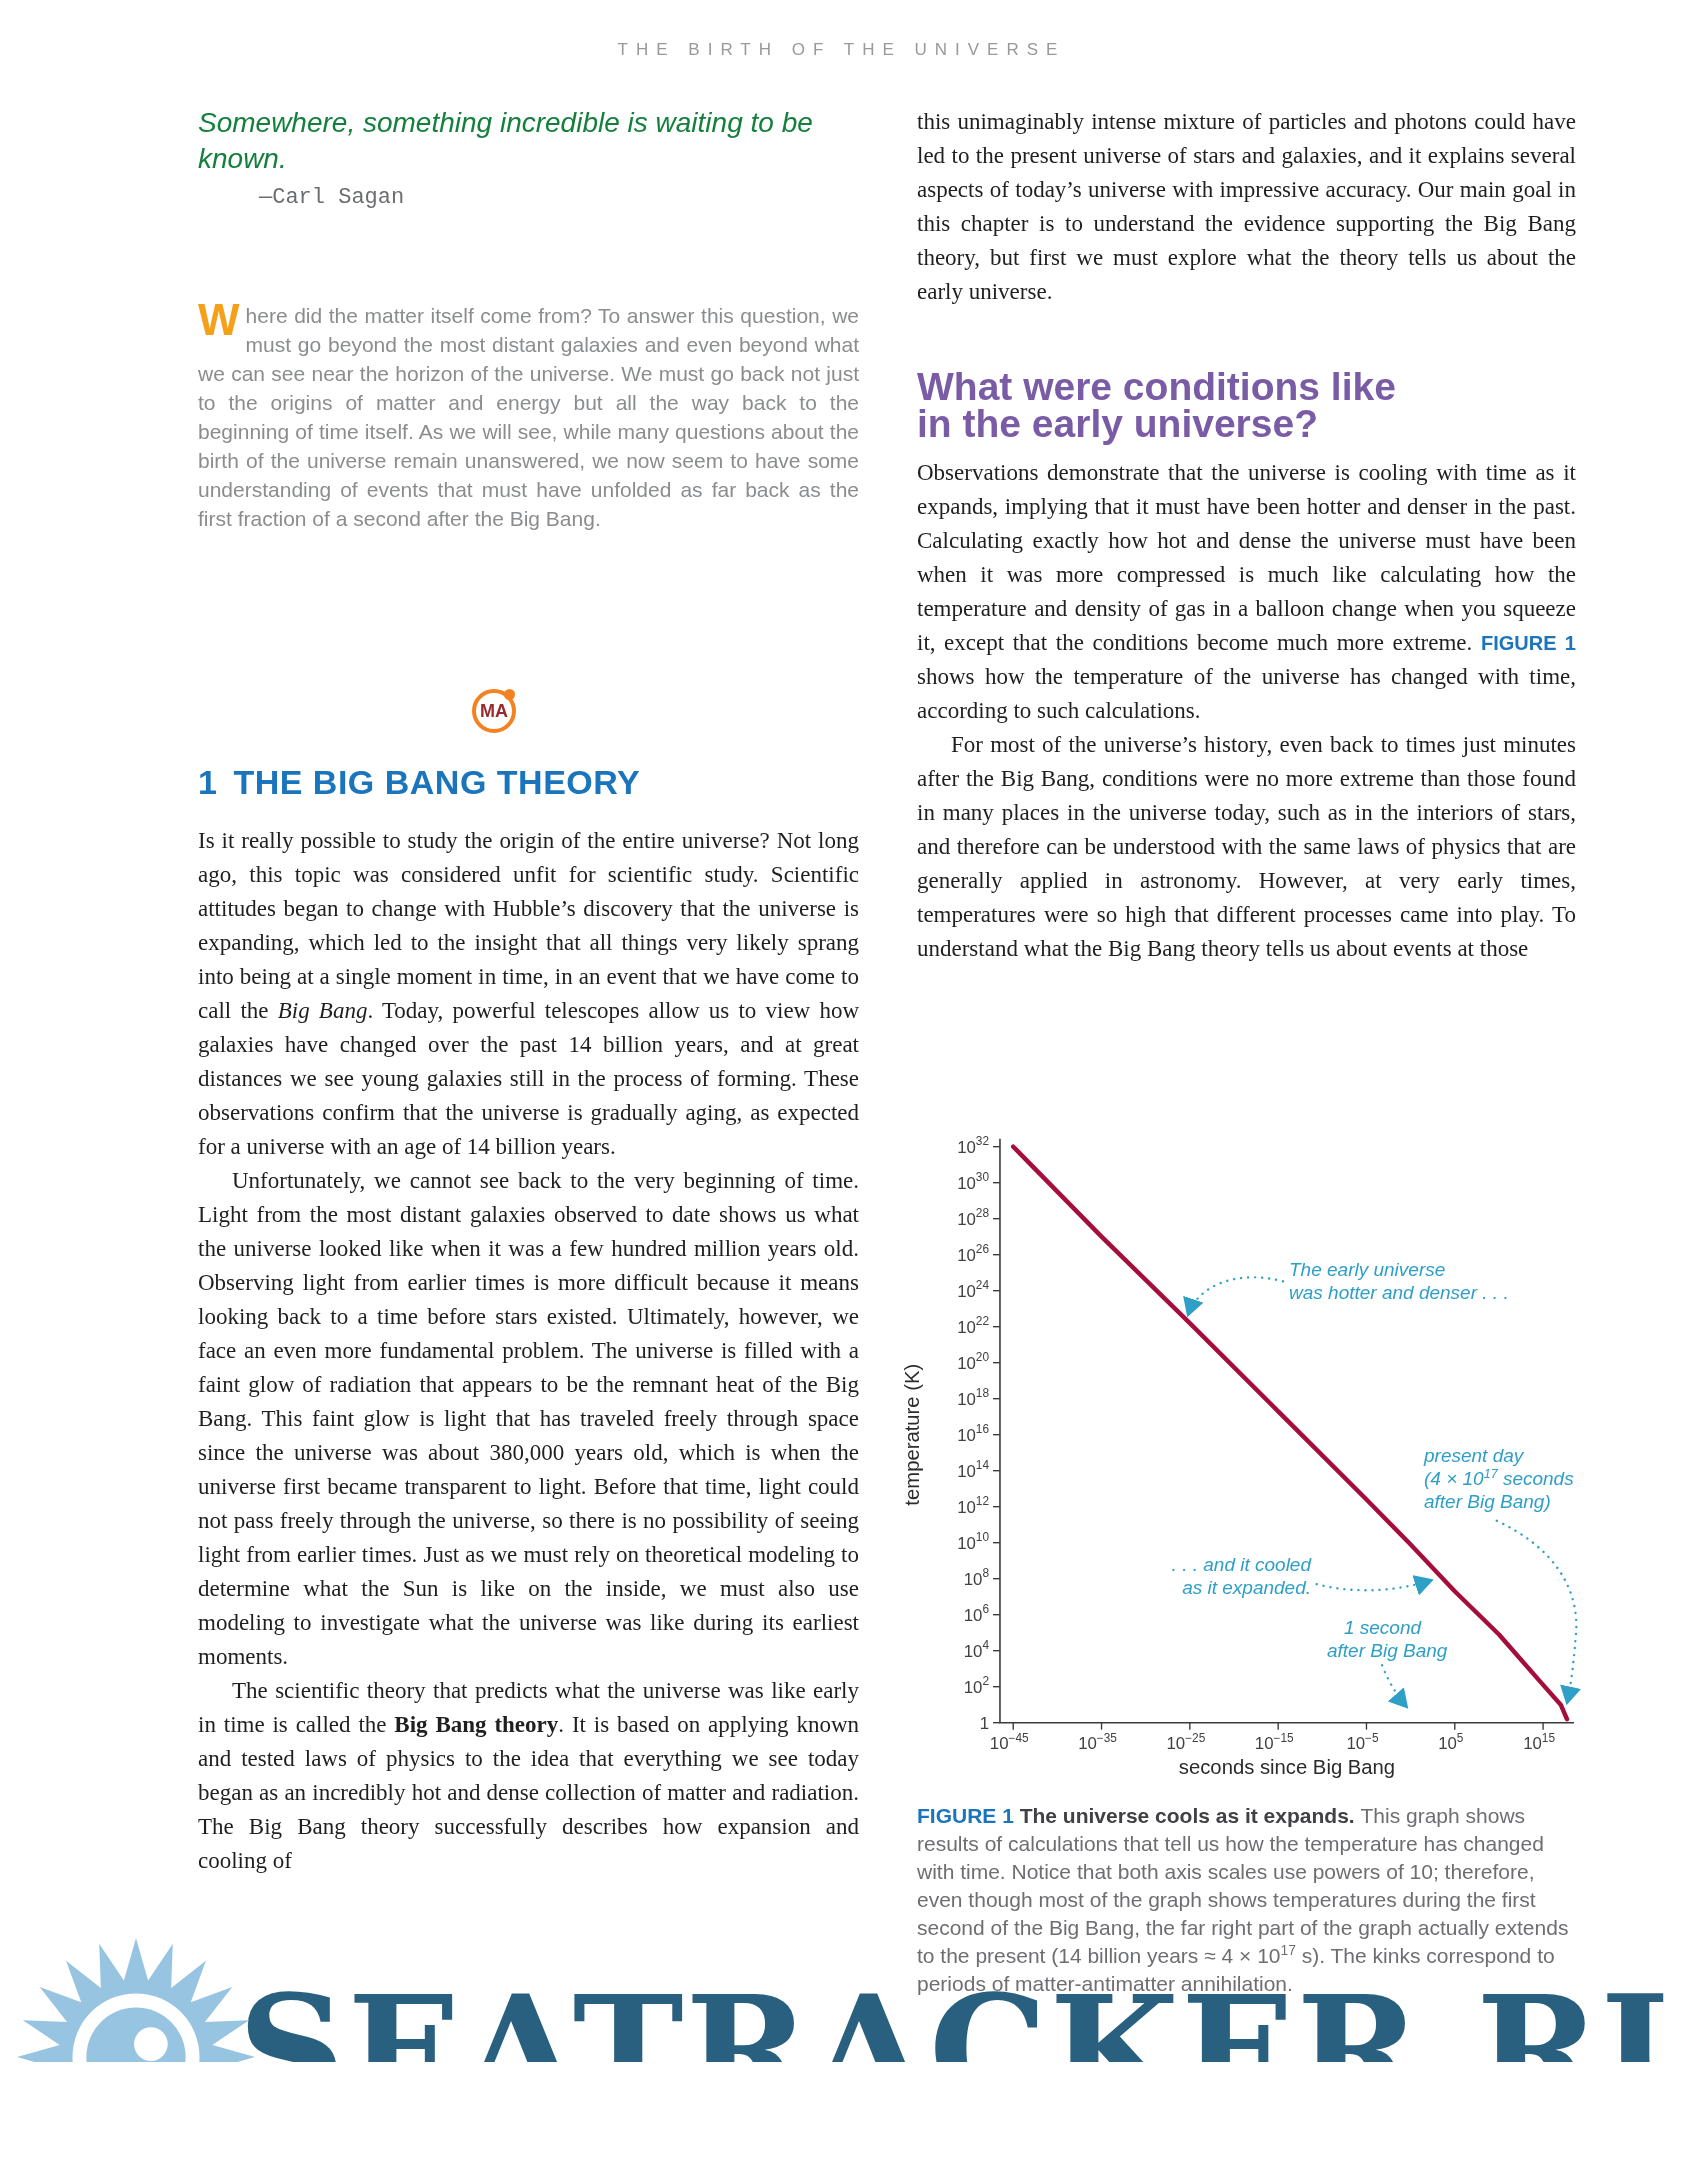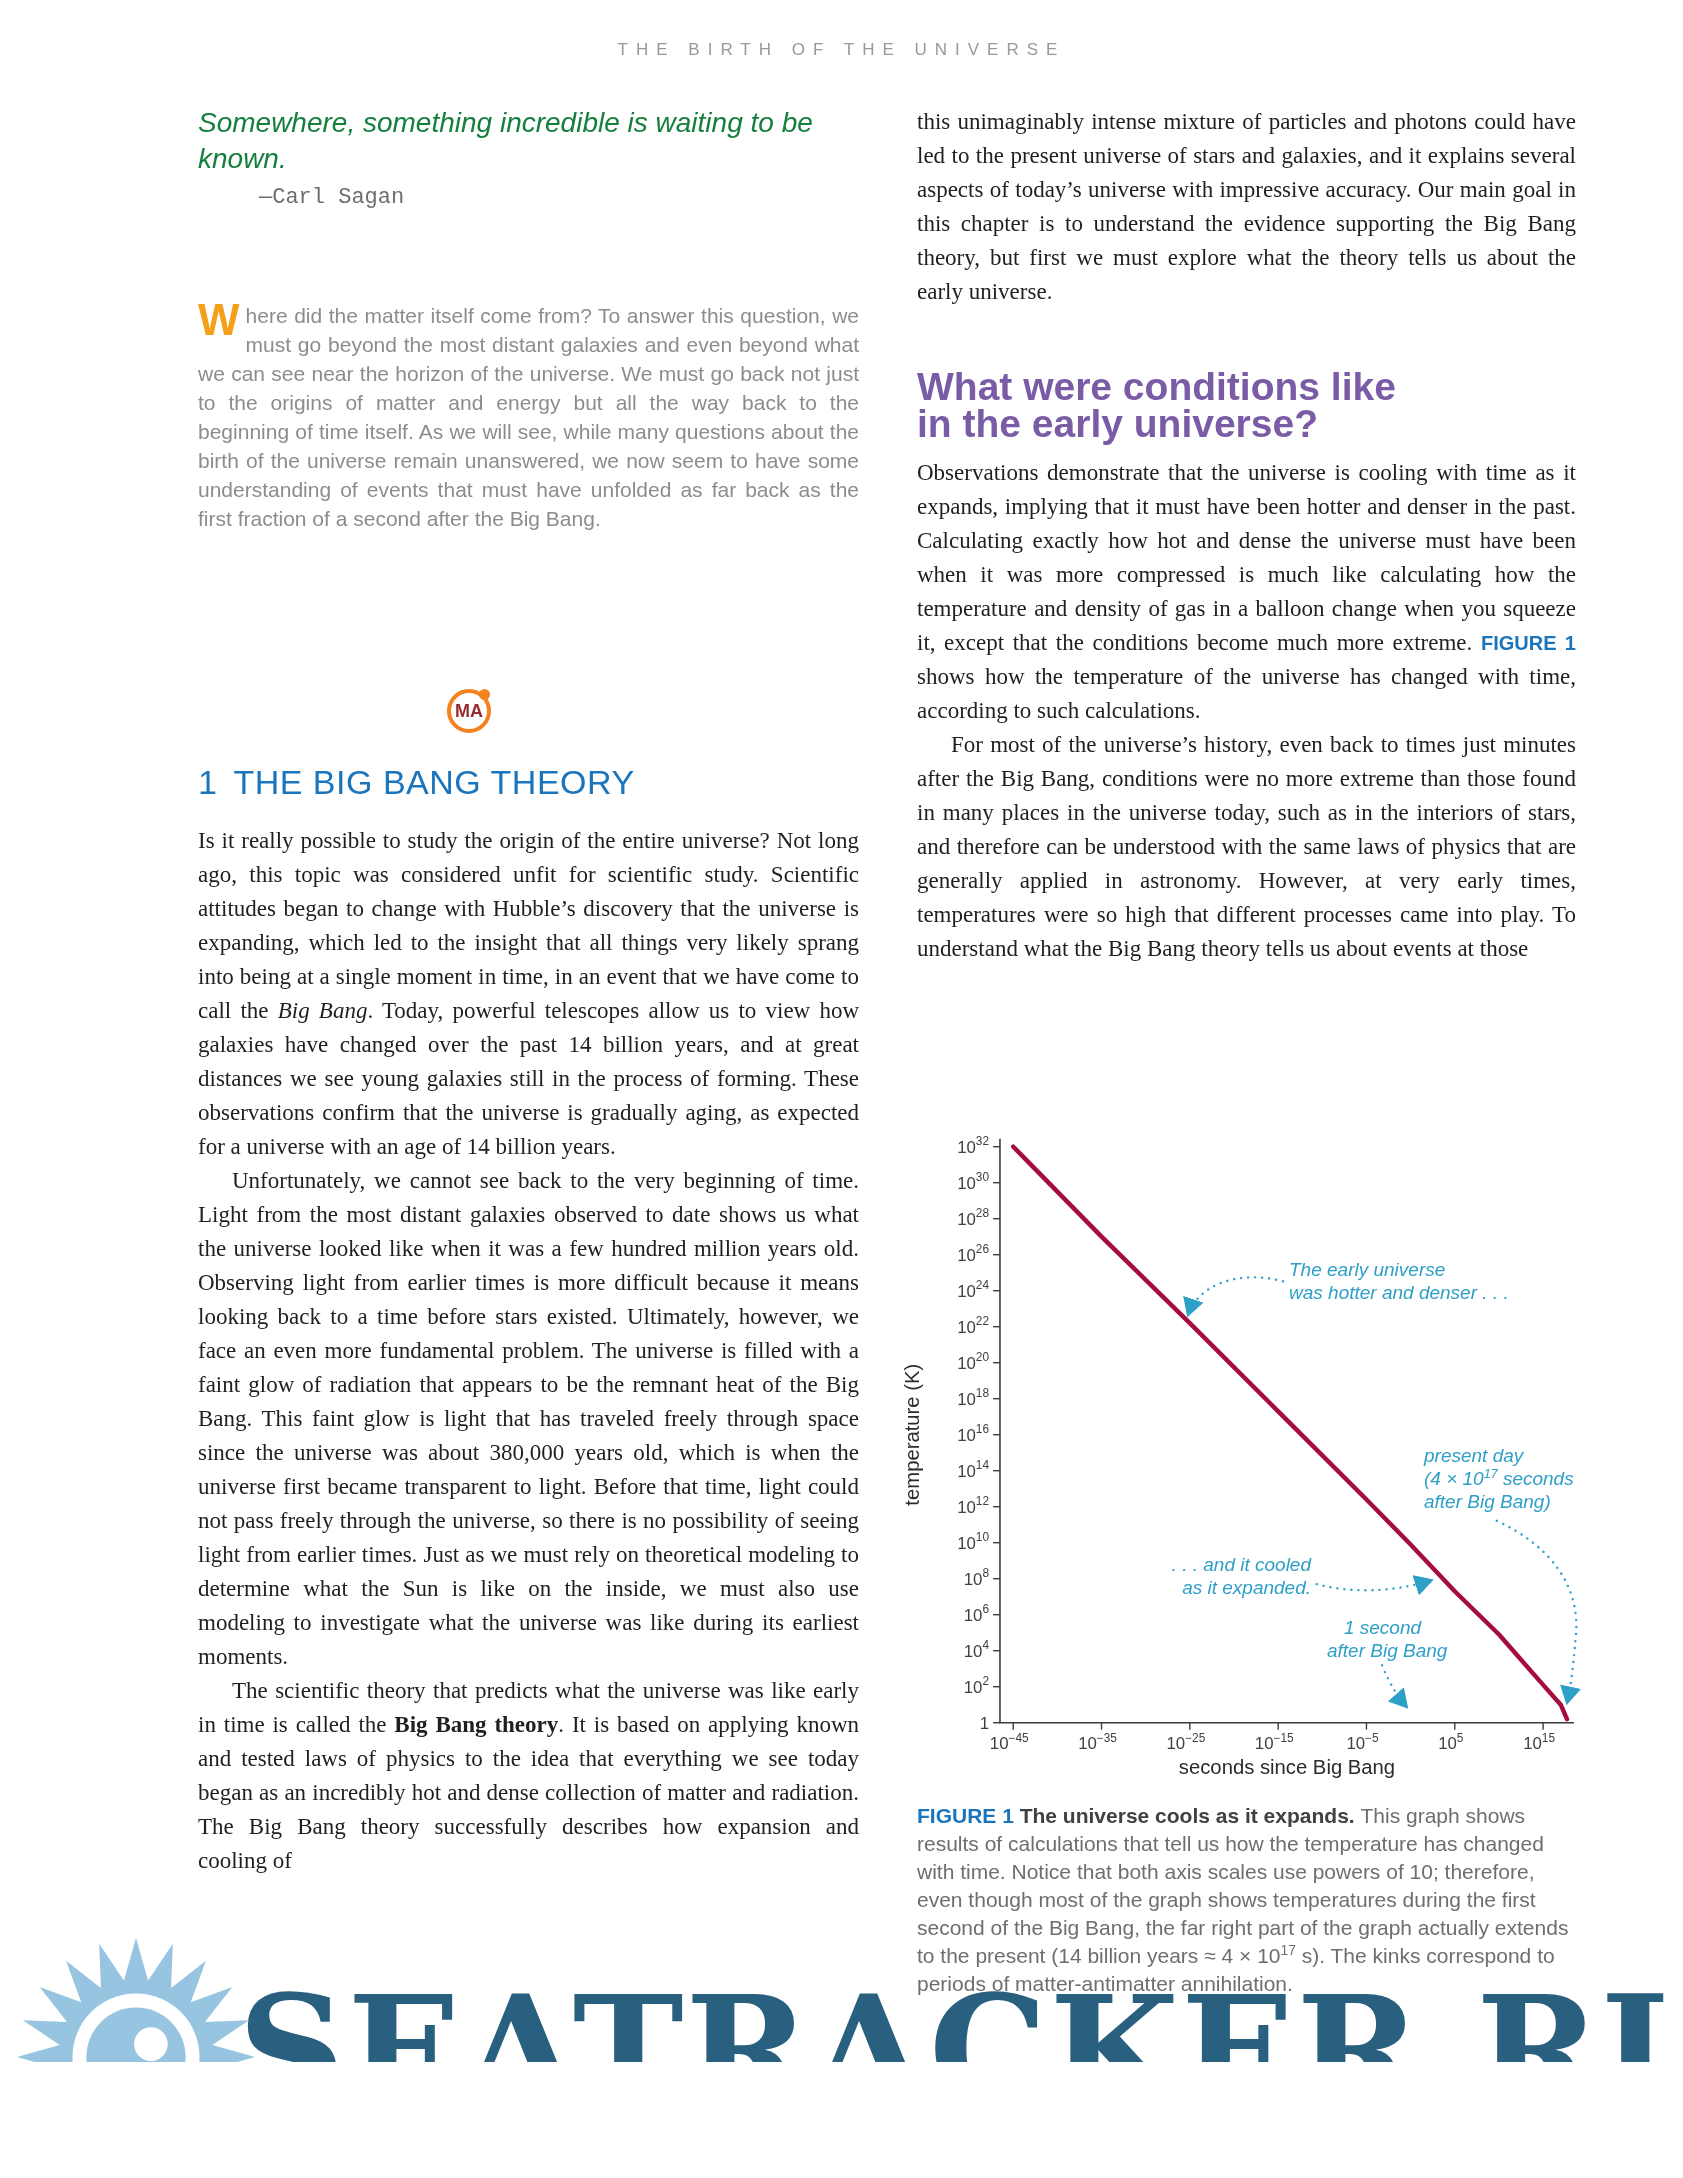--- a/index.html
+++ b/index.html
@@ -23,26 +23,26 @@
   
   .intro{font-family:"Liberation Sans",sans-serif;font-size:21px;line-height:29px;
     color:#8a8c8e;text-align:justify;margin:91px 0 0 0;}
   .dropcap{float:left;font-family:"Liberation Sans",sans-serif;font-weight:bold;
     font-size:44px;line-height:34px;color:#f6a01a;margin:2px 6px 0 0;}
 
   
   .ma-row{display:flex;align-items:center;gap:14px;margin:156px 0 0 249px;}
   .ma-badge{position:relative;width:44px;height:44px;border:4px solid #f58220;border-radius:50%;
     display:flex;align-items:center;justify-content:center;box-sizing:border-box;
-    font-family:"Liberation Sans",sans-serif;font-weight:bold;font-size:18px;color:#992b2e;}
+    font-family:"Liberation Sans",sans-serif;font-weight:bold;font-size:18px;color:#992b2e;margin-left:25px;}
   .ma-dot{position:absolute;right:-3px;top:-4px;width:11px;height:11px;background:#f58220;border-radius:50%;}
   .ma-label{font-family:"Liberation Sans",sans-serif;font-weight:bold;font-size:23px;color:#1b75bc;}
 
   
-  .section-heading{margin:30px 0 6px 0;font-family:"Liberation Sans",sans-serif;font-weight:normal;
+  .section-heading{margin:30px 0 6px 0;font-family:"Liberation Sans",sans-serif;font-weight:bold;
     font-size:34px;color:#1b75bc;letter-spacing:0.5px;}
   .sec-num{margin-right:16px;}
 
   
   .body-p{font-size:23px;line-height:34px;text-align:justify;margin:0;}
   .first-after-heading{margin-top:22px;}
   .ind{text-indent:34px;}
   .it{font-style:italic;}
   .bd{font-weight:bold;}
   .figref{font-family:"Liberation Sans",sans-serif;font-weight:bold;color:#1b75bc;font-size:20px;}

